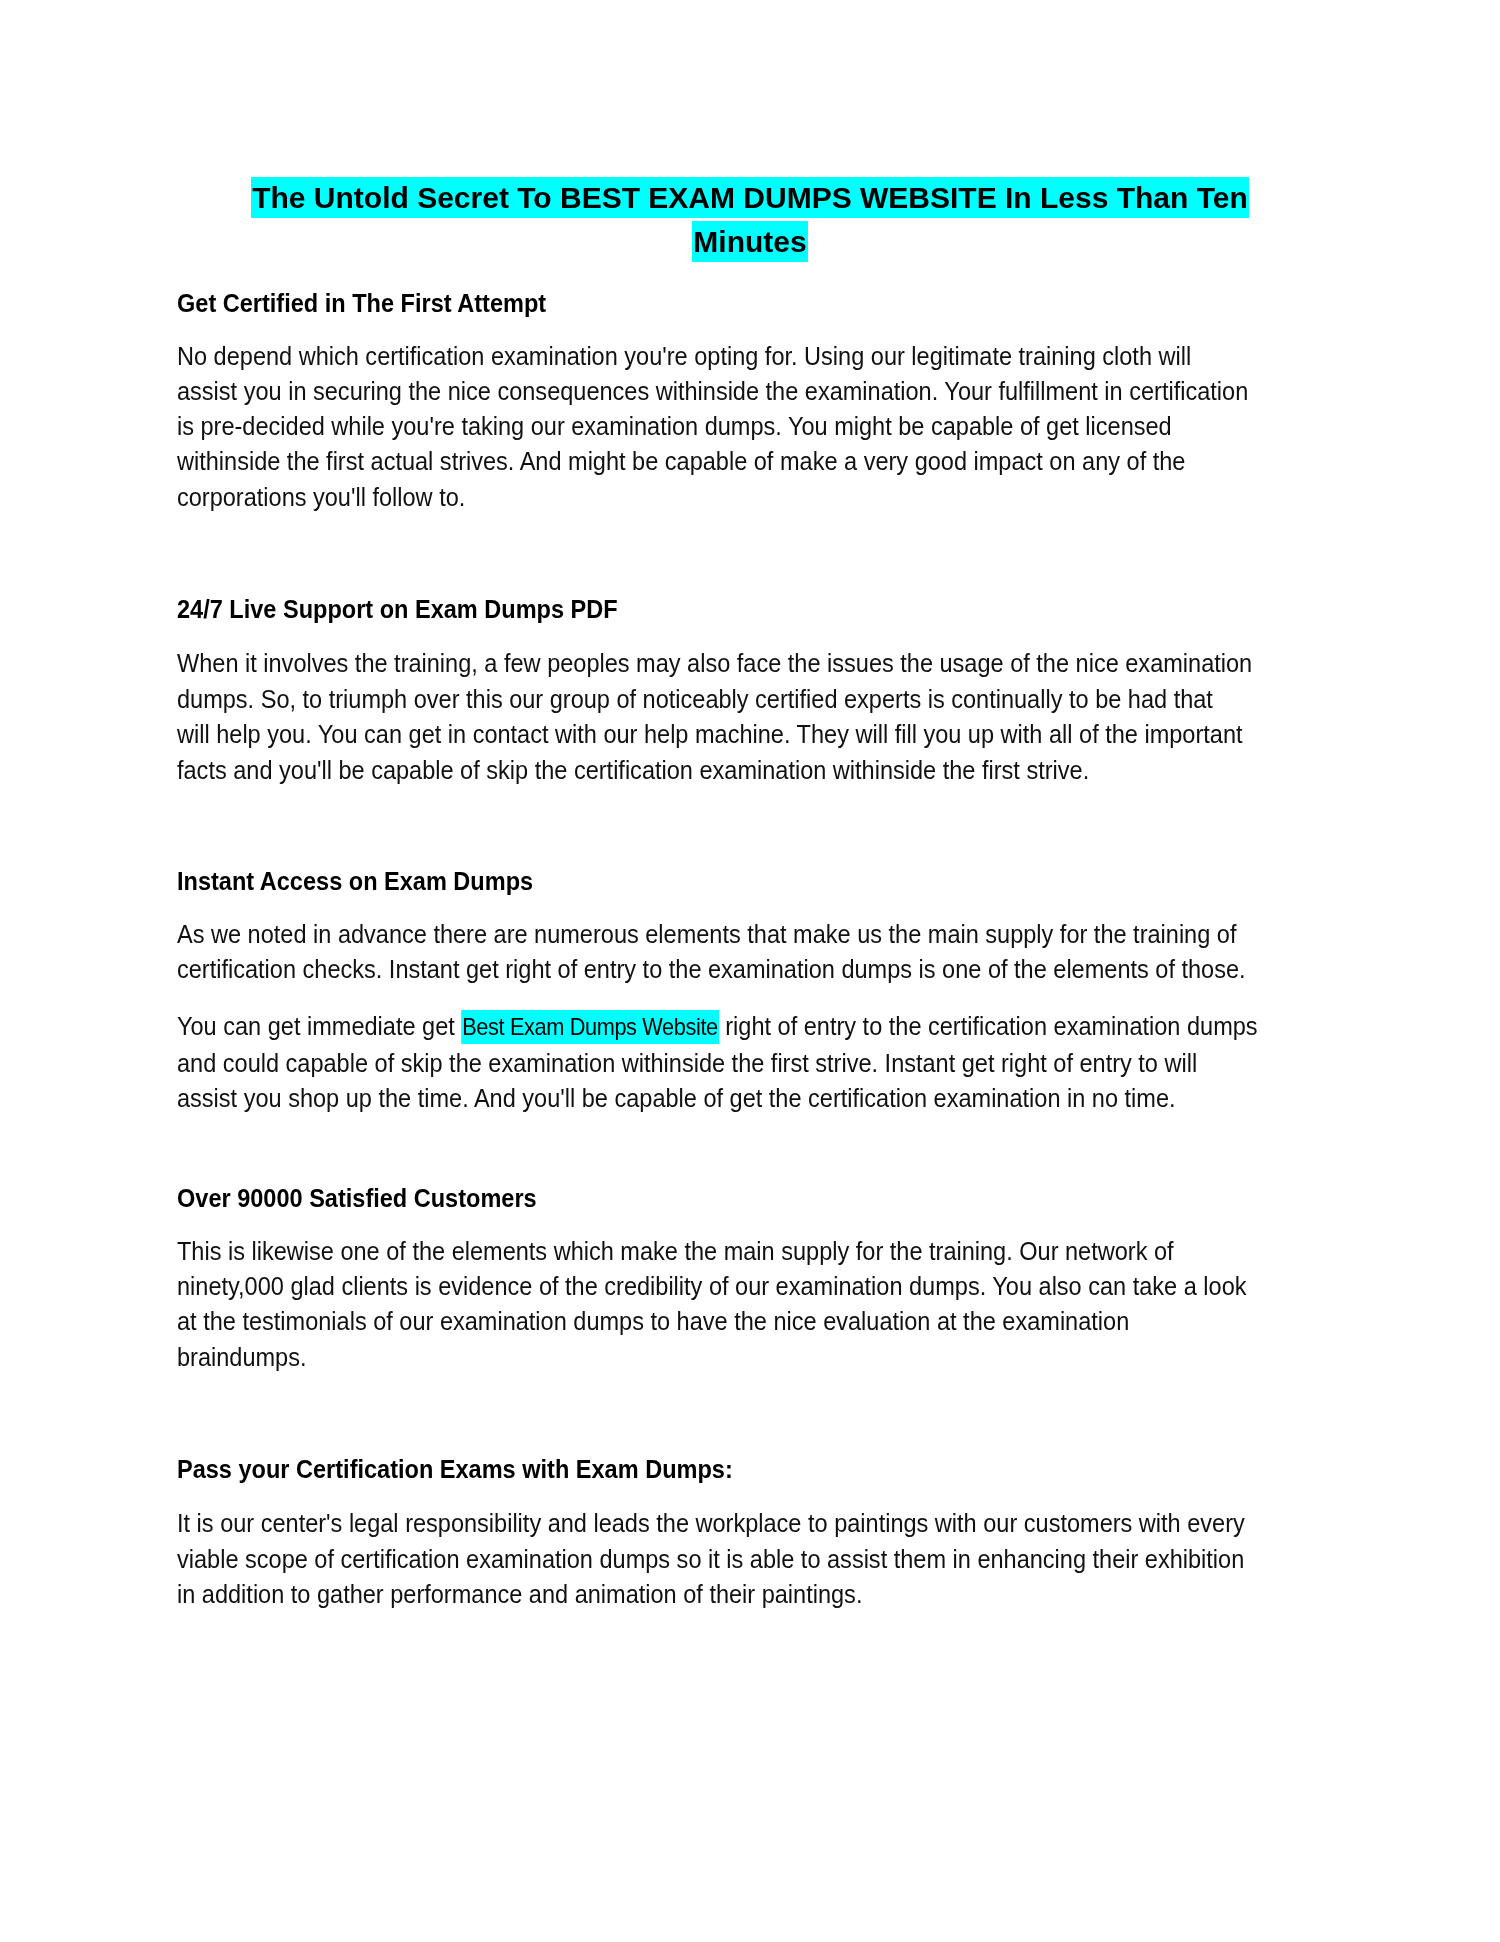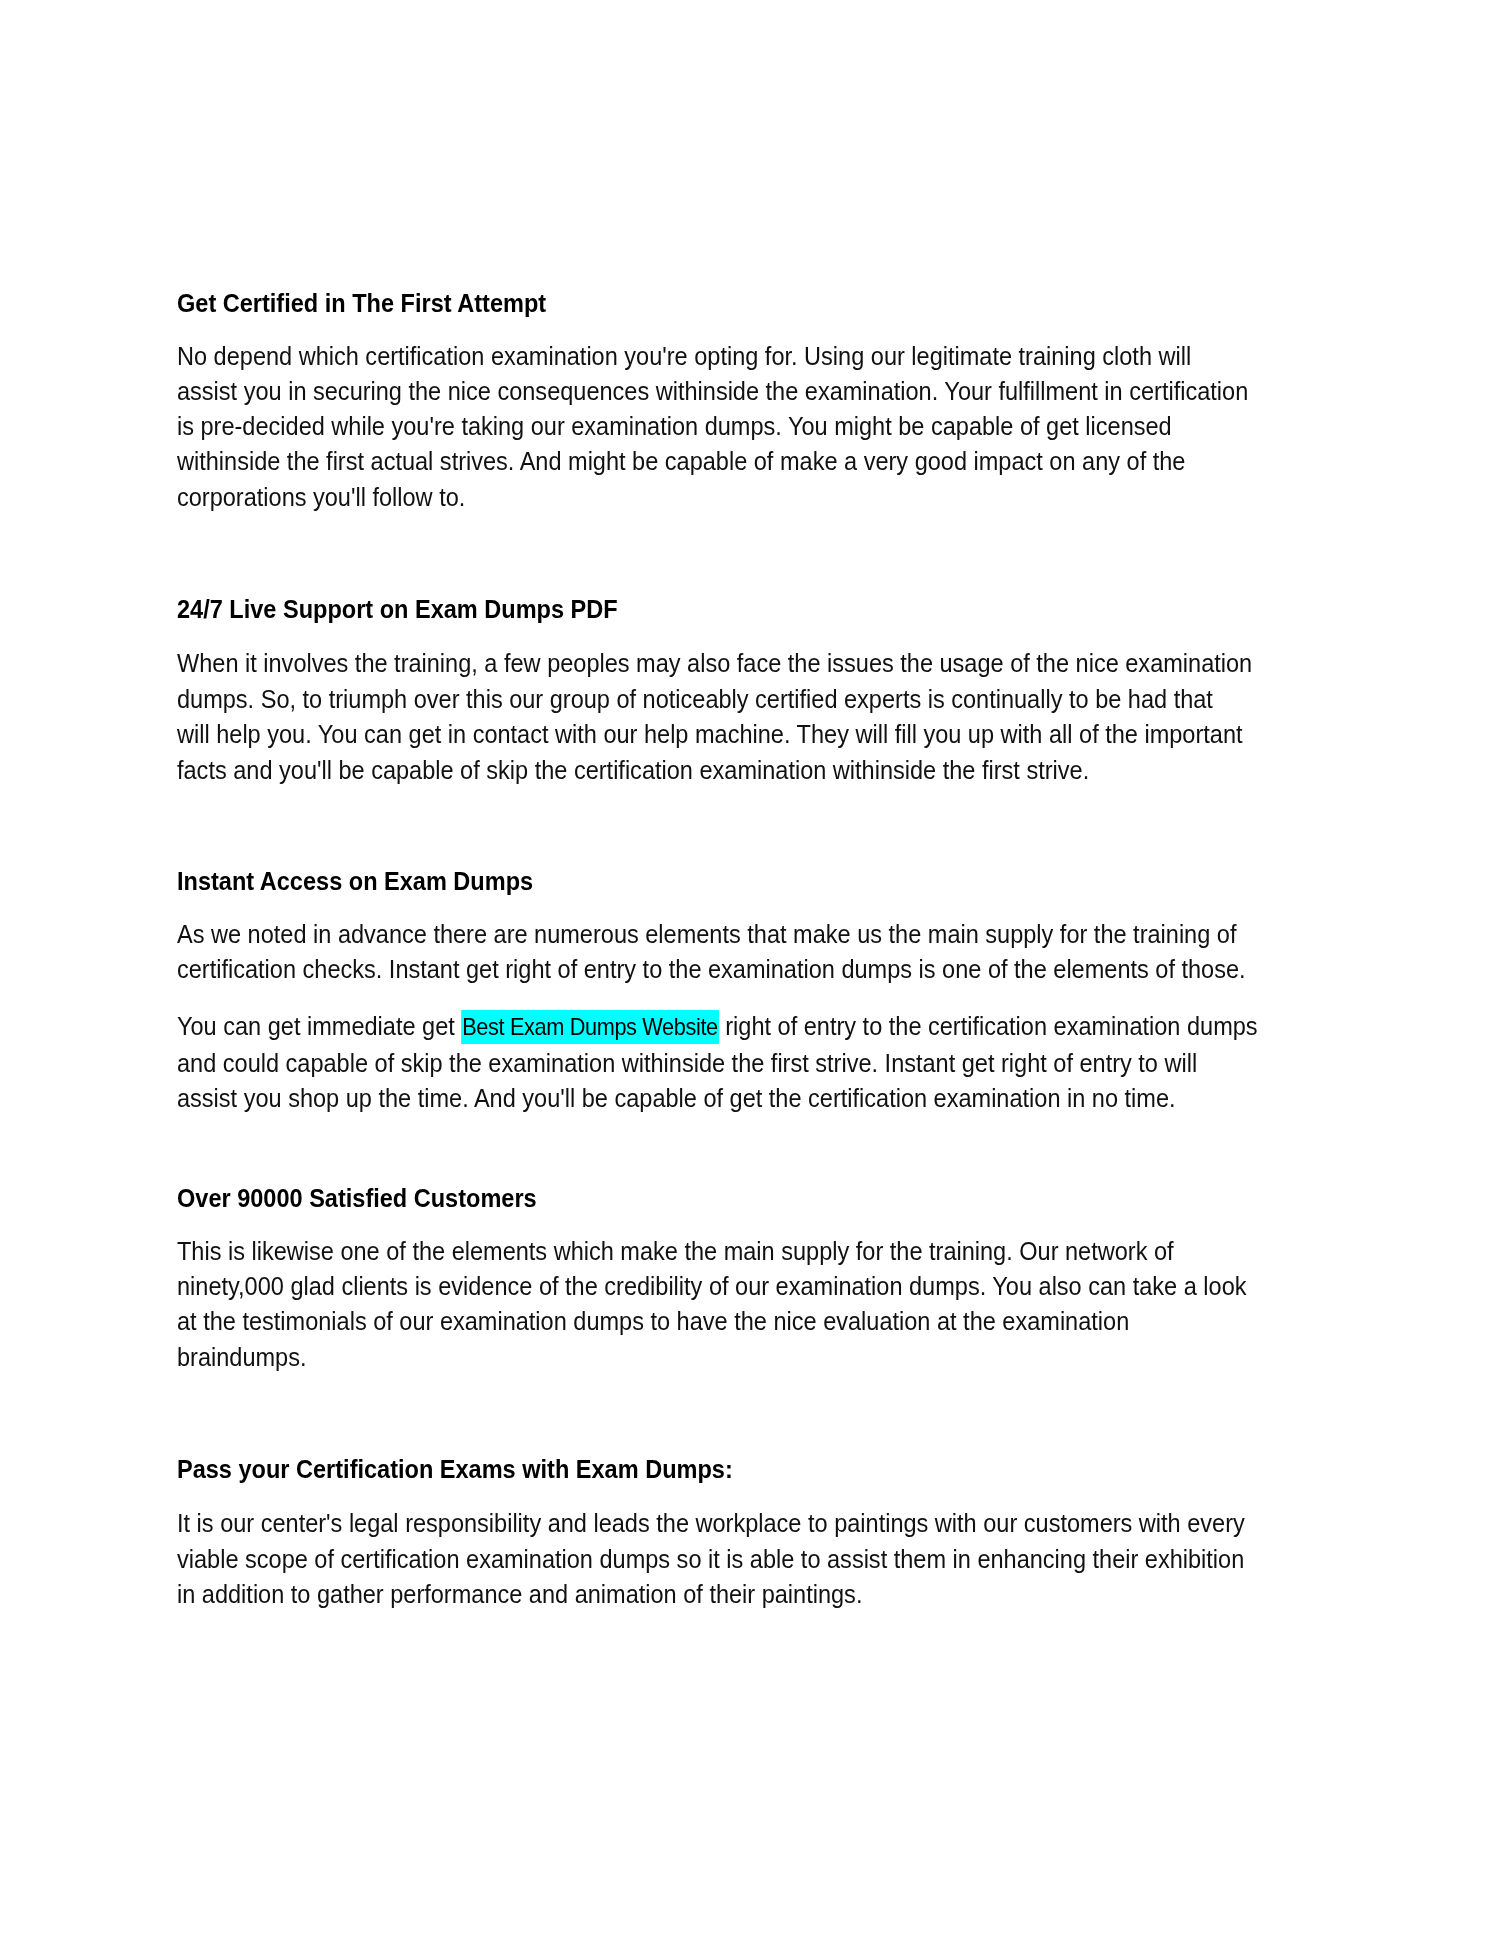--- a/index.html
+++ b/index.html
@@ -21,20 +21,26 @@
   .inline-link {
     background: #00ffff; color: #000000; text-decoration: none;
     font-size: 24px; letter-spacing: -0.4px; padding: 3px 1px 4px 1px;
   }
 </style>
 </head>
 <body>
 
 <div class="page">
 
+  <div class="title-line" style="top:177px;">
+    <span class="hl">The Untold Secret To BEST EXAM DUMPS WEBSITE In Less Than Ten</span>
+  </div>
+  <div class="title-line" style="top:221px;">
+    <span class="hl">Minutes</span>
+  </div>
 
   <div class="line heading" style="top:290px;">Get Certified in The First Attempt</div>
   <div class="line" style="top:343px;">No depend which certification examination you're opting for. Using our legitimate training cloth will</div>
   <div class="line" style="top:378px;">assist you in securing the nice consequences withinside the examination. Your fulfillment in certification</div>
   <div class="line" style="top:413px;">is pre-decided while you're taking our examination dumps. You might be capable of get licensed</div>
   <div class="line" style="top:448px;">withinside the first actual strives. And might be capable of make a very good impact on any of the</div>
   <div class="line" style="top:484px;">corporations you'll follow to.</div>
 
   <div class="line heading" style="top:596px;">24/7 Live Support on Exam Dumps PDF</div>
   <div class="line" style="top:650px;">When it involves the training, a few peoples may also face the issues the usage of the nice examination</div>

